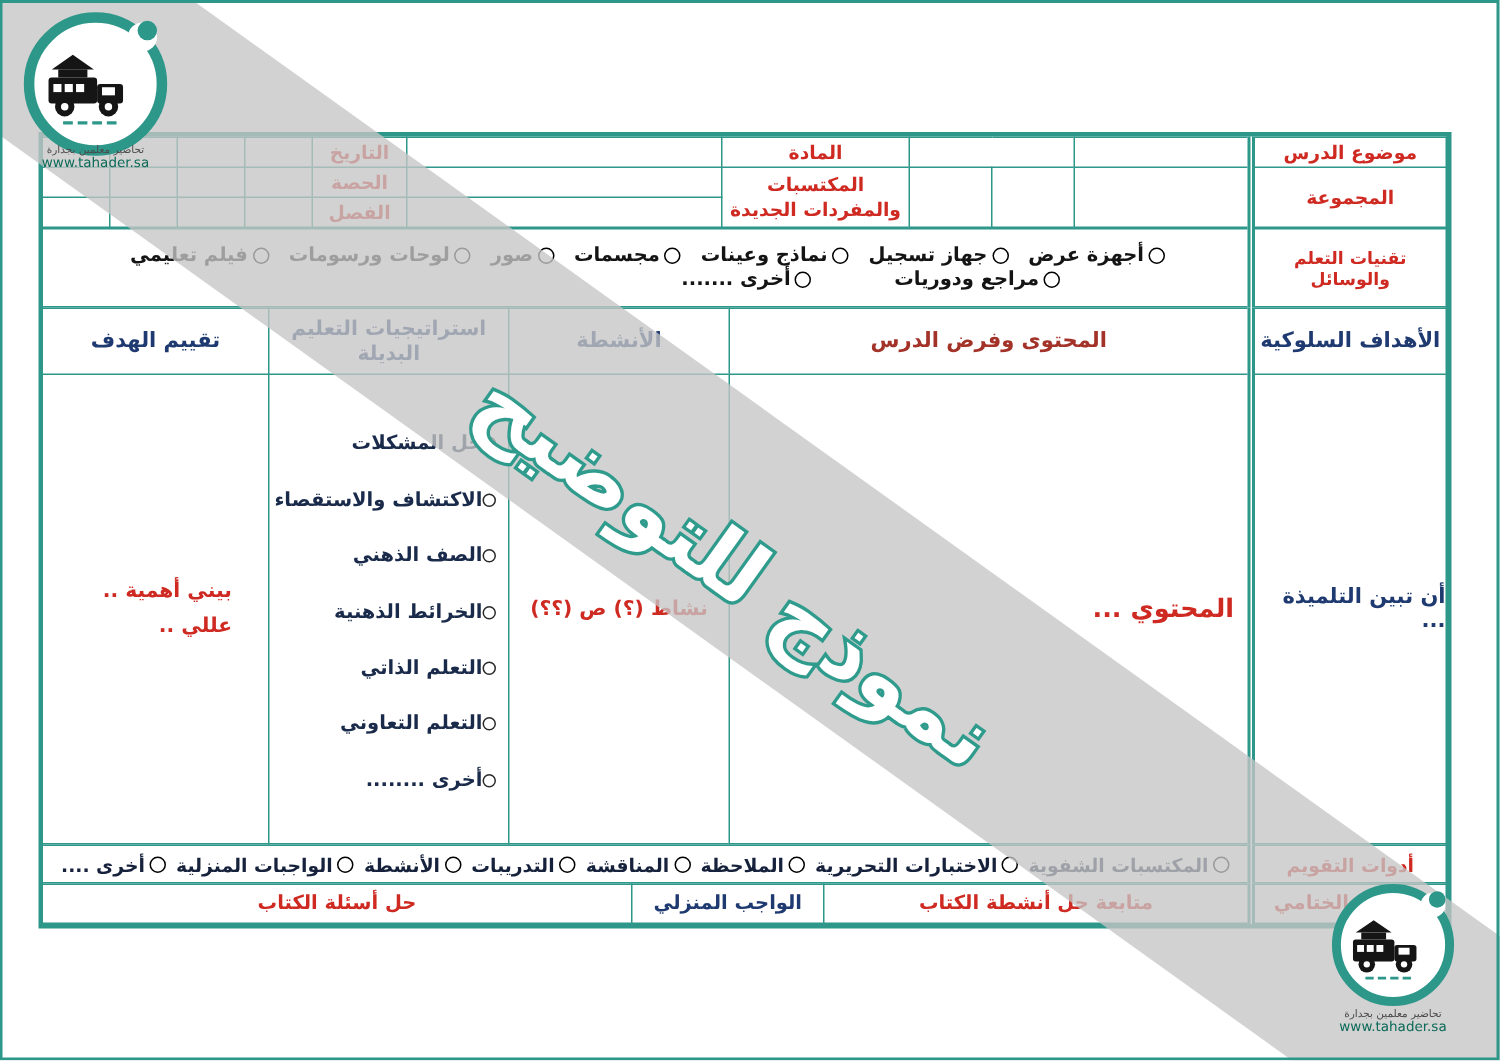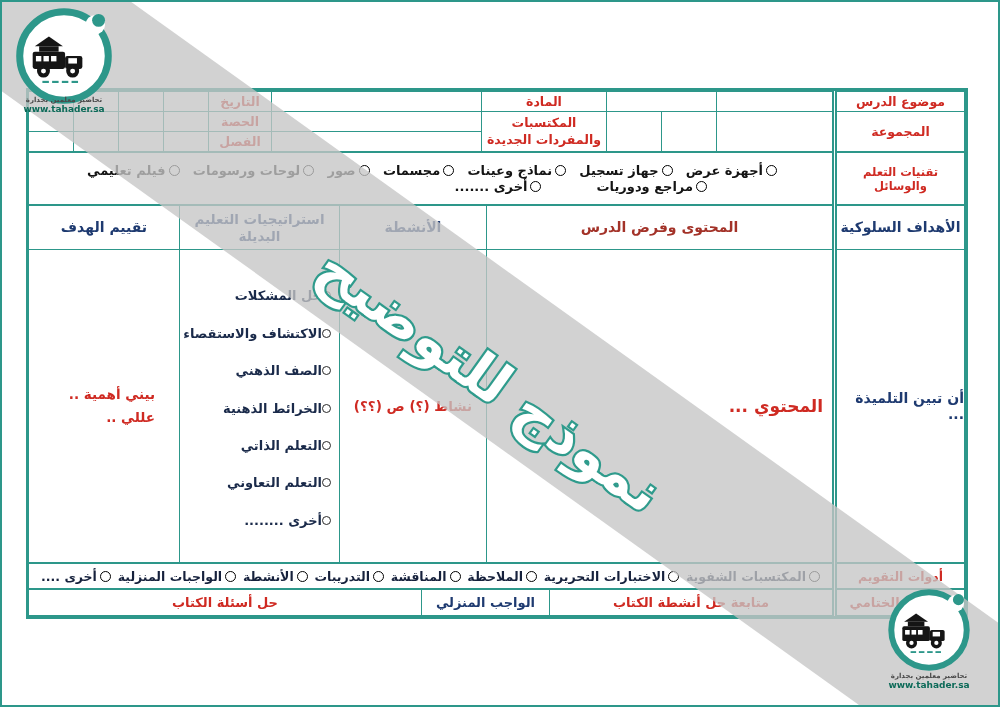--- a/index.html
+++ b/index.html
@@ -50,22 +50,22 @@
         background:#c5c5c5;opacity:0.78;z-index:40;pointer-events:none;}
   .wm-text{position:absolute;left:490px;top:380px;transform:translate(-50%,-50%) rotate(35.6deg);
            font-size:57px;font-weight:800;color:#ffffff;-webkit-text-stroke:4.5px #2f9b8c;paint-order:stroke fill;
            letter-spacing:2px;white-space:nowrap;z-index:41;pointer-events:none;}
 
   
   .logo{position:absolute;z-index:45;text-align:center;pointer-events:none;}
   .logo-tl{top:2px;left:8px;width:112px;}
   .logo-br{top:584px;left:870px;width:118px;}
   .logo svg{display:block;margin:0 auto;}
-  .logo-line1{font-size:7px;color:#4a4a4a;font-weight:bold;line-height:1.2;margin-top:-14px;}
-  .logo-line2{font-size:9px;color:#0c6a58;font-weight:bold;direction:ltr;line-height:1.2;}
+  .logo-line1{font-size:7px;color:#4a4a4a;font-weight:normal;line-height:1.2;margin-top:-14px;}
+  .logo-line2{font-size:9px;color:#0c6a58;font-weight:normal;direction:ltr;line-height:1.2;}
   .logo-br .logo-line1{margin-top:-4px;}
 </style>
 </head>
 <body>
 
 <div class="page">
   <div class="page-frame"></div>
 
 
   <div class="sheet">

